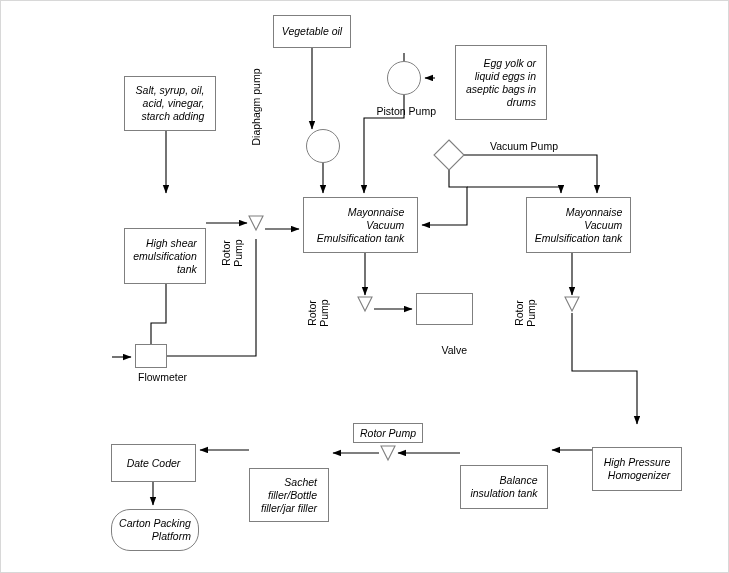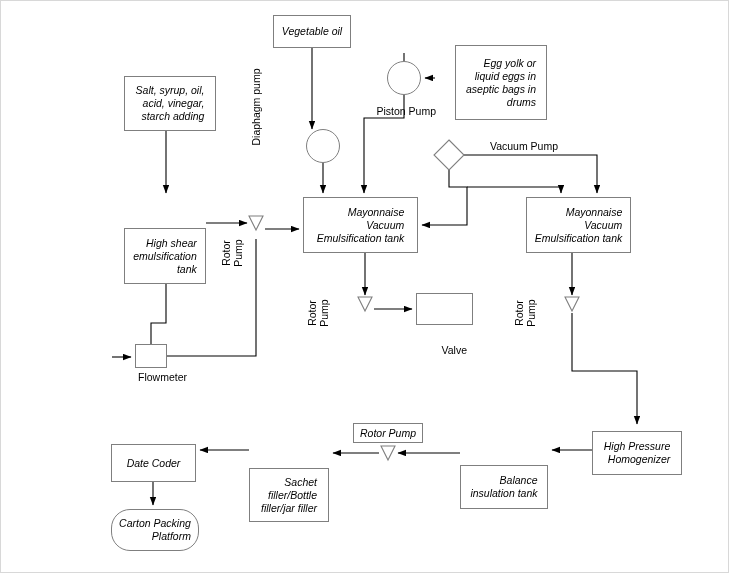--- a/index.html
+++ b/index.html
@@ -155,21 +155,21 @@
 emulsification
 tank</div>
   <div class="box" style="left:302px; top:196px; width:115px; height:56px;">Mayonnaise
 Vacuum
 Emulsification tank</div>
   <div class="box" style="left:525px; top:196px; width:105px; height:56px;">Mayonnaise
 Vacuum
 Emulsification tank</div>
   <div class="box" style="left:415px; top:292px; width:57px; height:32px;"></div>
   <div class="box" style="left:134px; top:343px; width:32px; height:24px; font-size:7px; align-items:flex-end; justify-content:flex-end;"></div>
-  <div class="box" style="left:591px; top:430px; width:90px; height:44px;">High Pressure
+  <div class="box" style="left:591px; top:446px; width:90px; height:44px;">High Pressure
 Homogenizer</div>
   <div class="box" style="left:459px; top:427px; width:88px; height:44px;margin-top:37px;">Balance
 insulation tank</div>
   <div class="box" style="left:248px; top:422px; width:80px; height:54px;margin-top:45px;">Sachet
 filler/Bottle
 filler/jar filler</div>
   <div class="box" style="left:110px; top:430px; width:85px; height:38px;margin-top:13px;">Date Coder</div>
   <div class="box" style="left:110px; top:508px; width:88px; height:42px;border-radius:19px;">Carton Packing
 Platform</div>
   <div class="box" style="left:352px; top:422px; width:70px; height:20px;">Rotor Pump</div>

